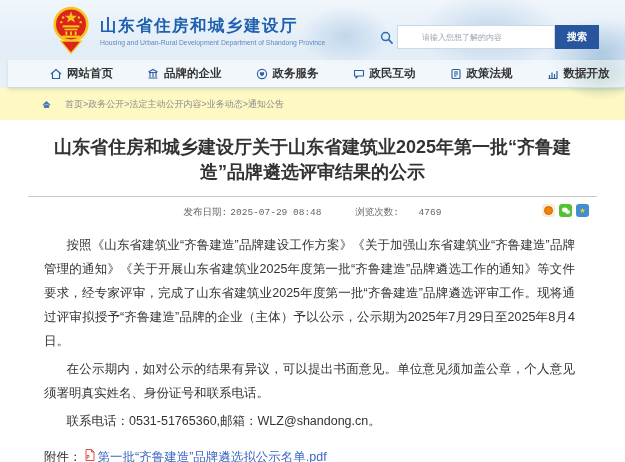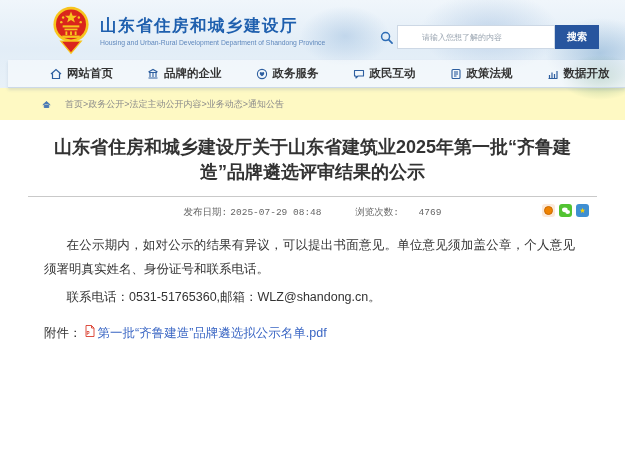--- a/index.html
+++ b/index.html
@@ -198,20 +198,21 @@
           <svg width="10" height="10" viewBox="0 0 12 12">
               <ellipse cx="4.6" cy="4.6" rx="3.4" ry="2.8" fill="#fff"></ellipse>
               <ellipse cx="8" cy="7.2" rx="2.8" ry="2.3" fill="#fff"></ellipse>
             </svg>
         </span>
         <span class="mi star">★</span>
       </span>
     </div>
 
     <div class="body-text">
+      <p>按照《山东省建筑业“齐鲁建造”品牌建设工作方案》《关于加强山东省建筑业“齐鲁建造”品牌管理的通知》《关于开展山东省建筑业2025年度第一批“齐鲁建造”品牌遴选工作的通知》等文件要求，经专家评审，完成了山东省建筑业2025年度第一批“齐鲁建造”品牌遴选评审工作。现将通过评审拟授予“齐鲁建造”品牌的企业（主体）予以公示，公示期为2025年7月29日至2025年8月4日。</p>
       <p>在公示期内，如对公示的结果有异议，可以提出书面意见。单位意见须加盖公章，个人意见须署明真实姓名、身份证号和联系电话。</p>
       <p>联系电话：0531-51765360,邮箱：WLZ@shandong.cn。</p>
     </div>
 
     <div class="attachment">
       <span>附件：</span>
       <span class="pdf-ic">
         <svg width="10" height="12" viewBox="0 0 10 12">
             <path d="M1 0.5 H6.5 L9 3 V11.5 H1 Z" fill="#fff" stroke="#d93a2b" stroke-width="0.9"></path>
             <path d="M6.5 0.5 L6.5 3 H9" fill="none" stroke="#d93a2b" stroke-width="0.9"></path>

